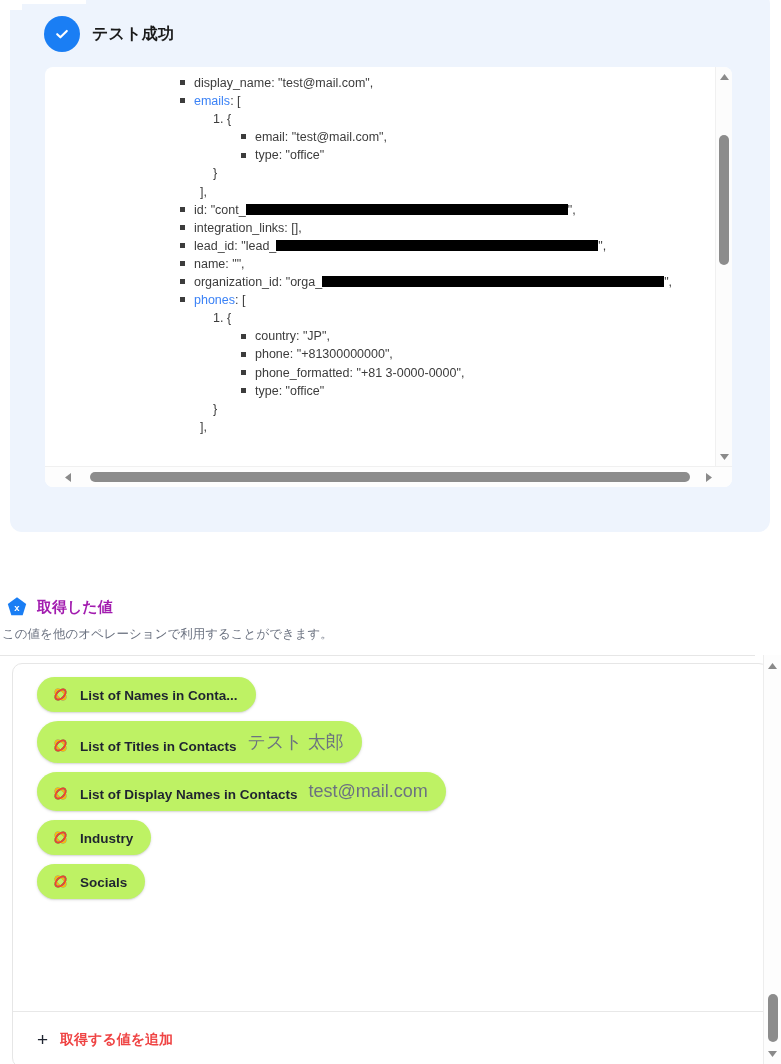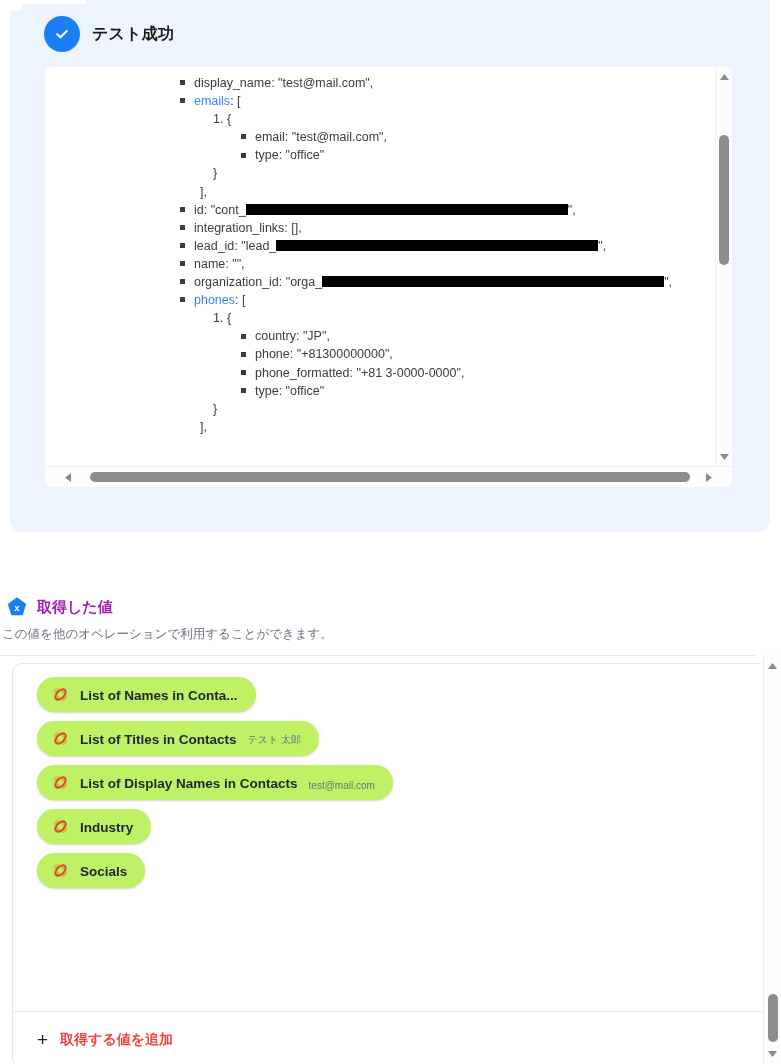--- a/index.html
+++ b/index.html
@@ -239,21 +239,21 @@
   }
   .chip-row { display: block; }
   .chip-icon { width: 17px; height: 17px; flex: none; display: block; }
   .chip-label {
     font-size: 13.5px;
     font-weight: bold;
     color: #1f2430;
     white-space: nowrap;
   }
   .chip-value {
-    font-size: 10px;
+    font-size: 18px;
     color: #6b7280;
     white-space: nowrap;
     display: flex;
     align-items: center;
   }
   .chip-value .redact { height: 12px; margin: 0 1px; }
 
   
   .add-divider {
     position: absolute;

